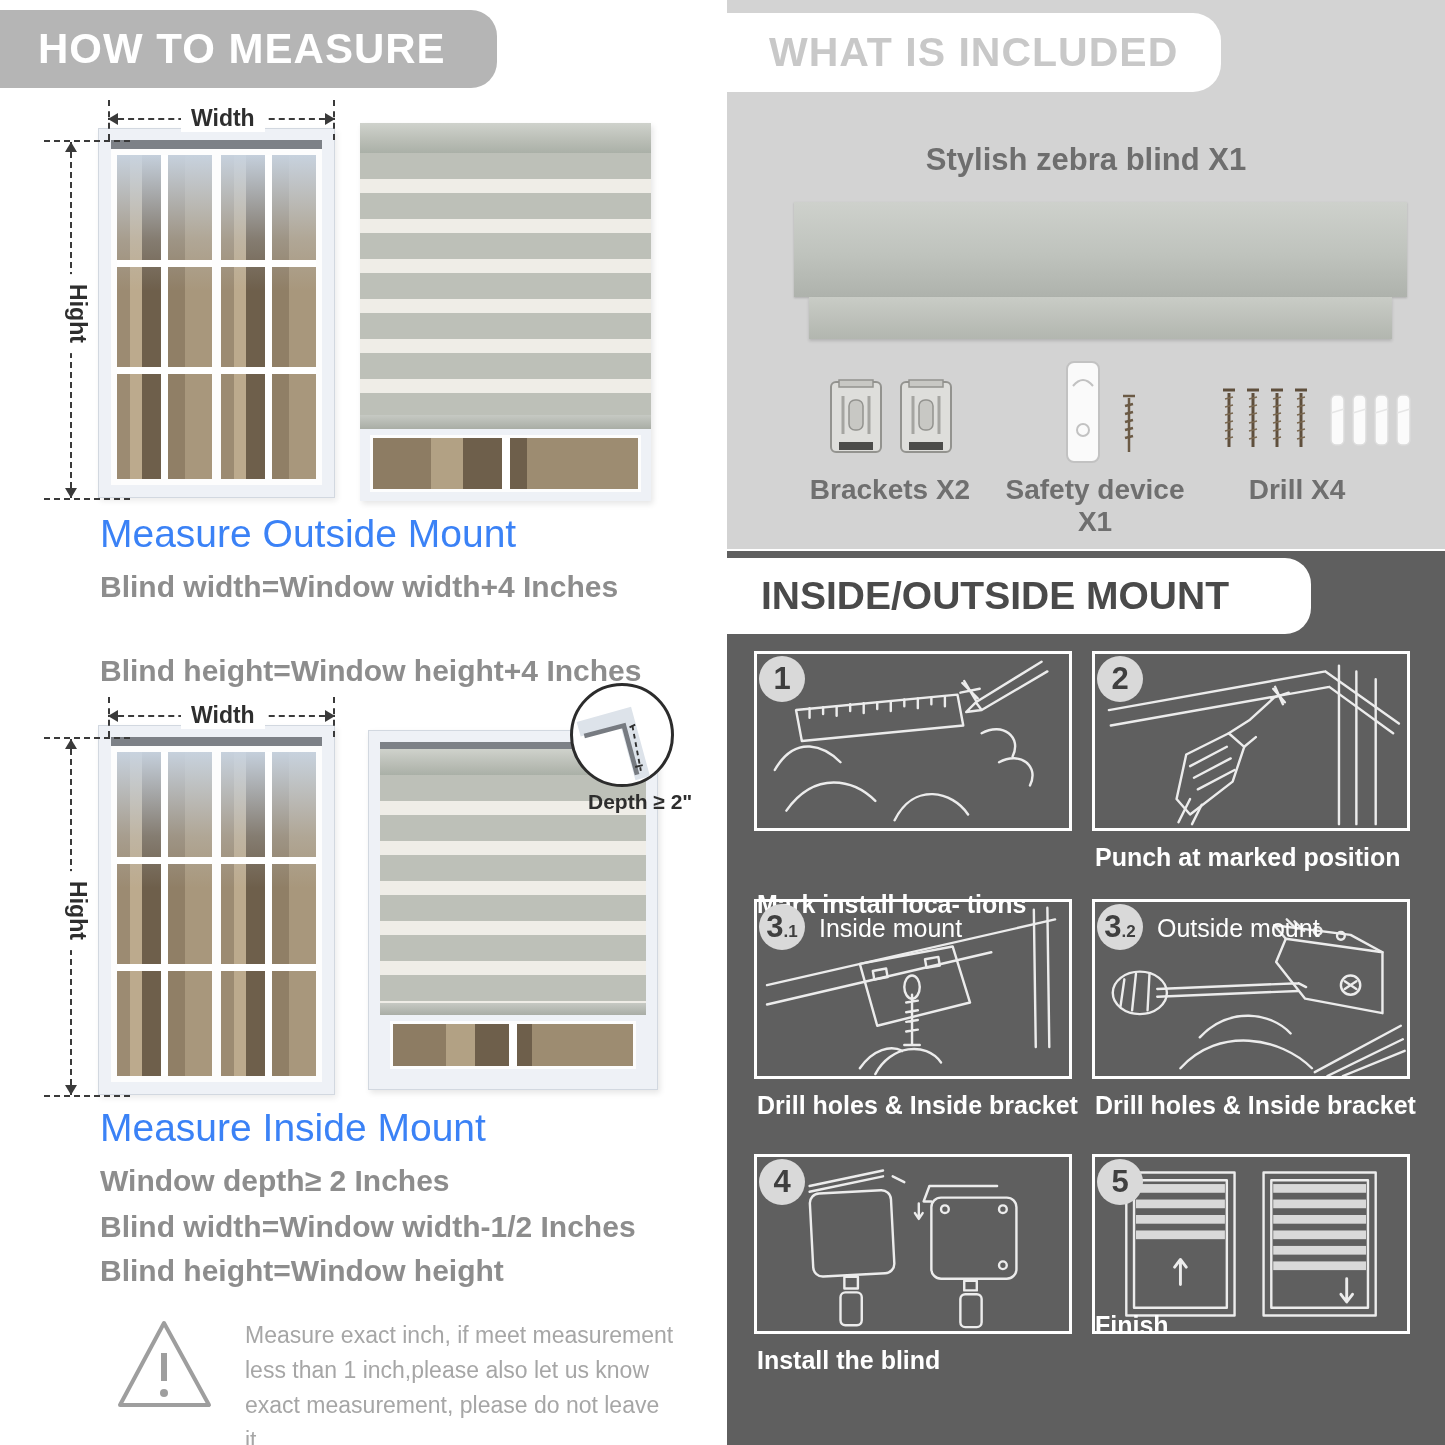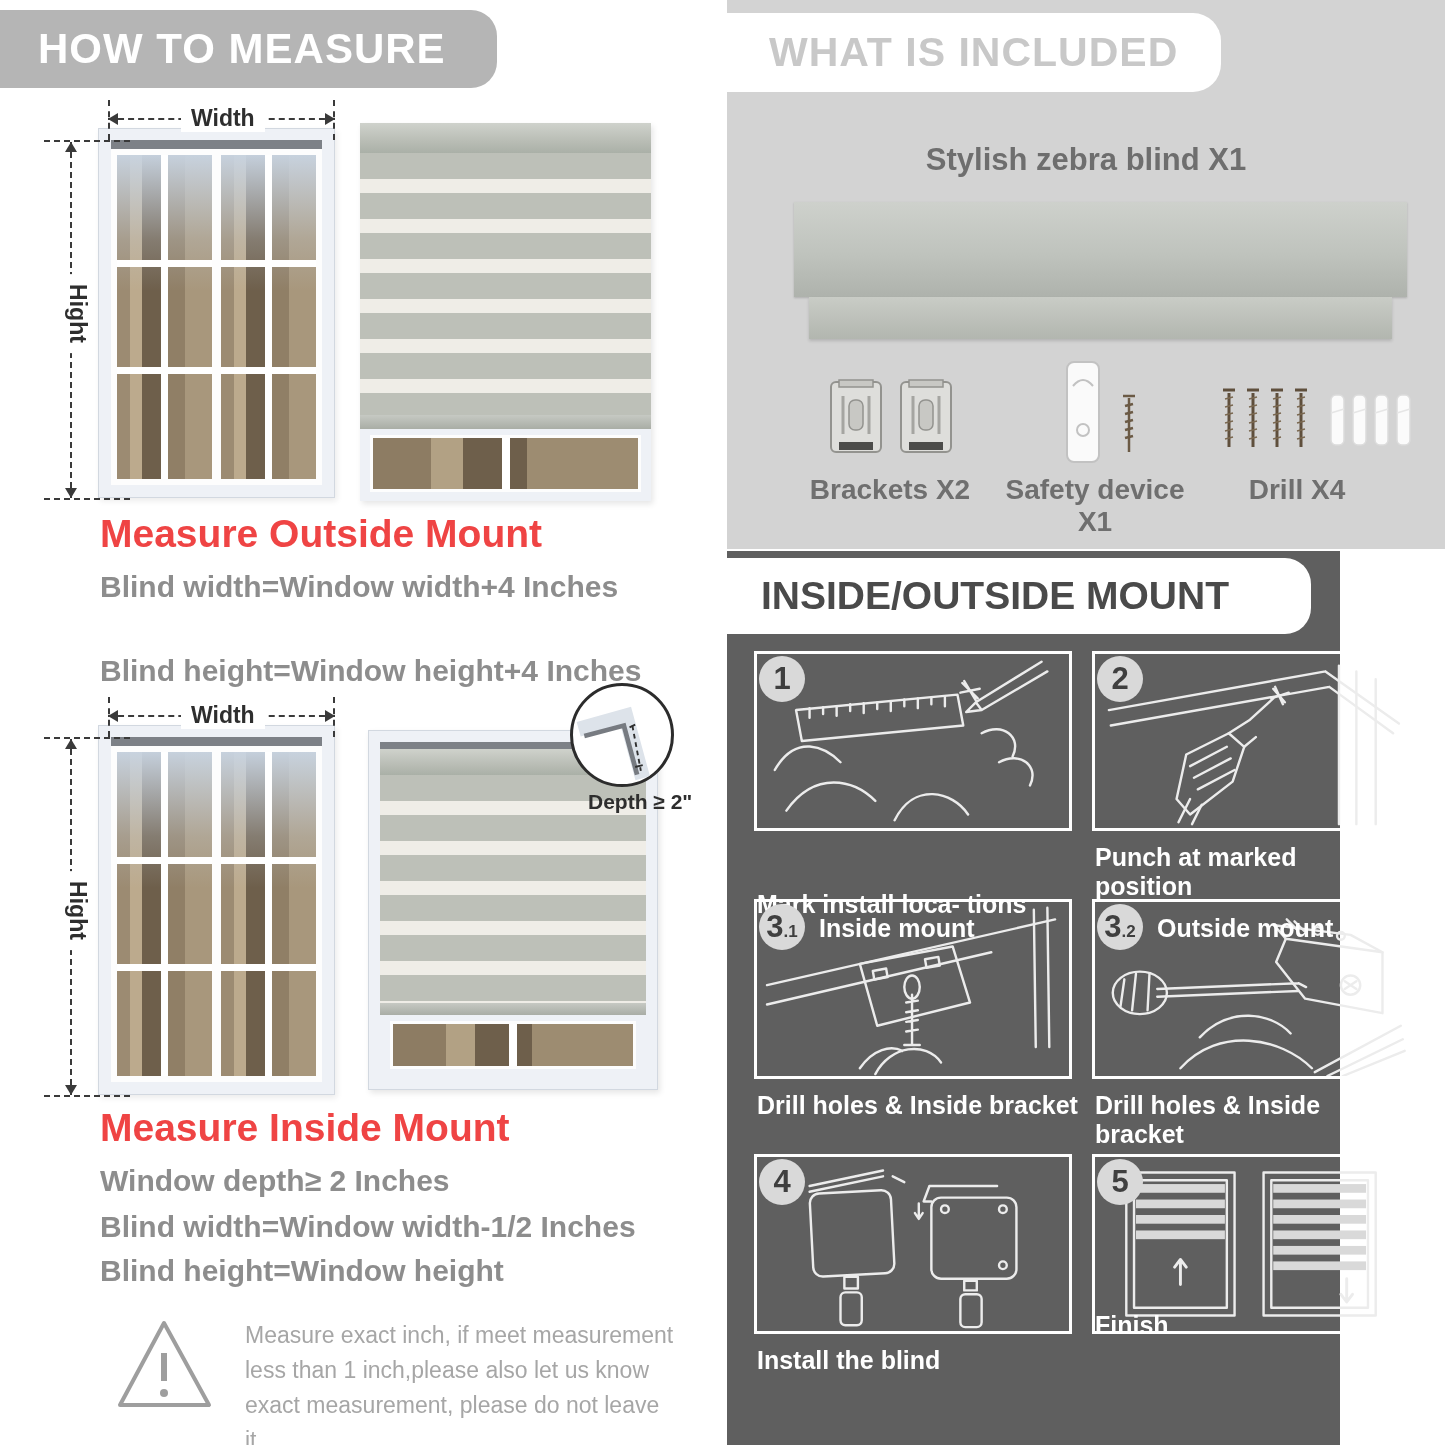--- a/index.html
+++ b/index.html
@@ -47,50 +47,50 @@
   .win-strip-panes { position:absolute; left:10px; right:10px; top:6px; bottom:9px;
     background:
       linear-gradient(#ffffff,#ffffff) 50% 0/8px 100% no-repeat,
       linear-gradient(90deg,#8d7c63 0 22%,#b2a184 22% 34%,#6e5f4b 34% 58%,#9d8c71 58% 100%);
     background-color:#7a6b55; border:3px solid #fdfdfd; }
 
   .depth-circle { position:absolute; width:104px; height:104px; border-radius:50%;
     background:#ffffff; border:3px solid #2c2c2c; overflow:hidden; z-index:5; }
   .depth-label { position:absolute; font-size:21px; font-weight:bold; color:#2e2e2e; z-index:5; }
 
-  .h-big  { position:absolute; font-size:39px; font-weight:bold; color:#ef4444; }
+  .h-big  { position:absolute; font-size:39px; font-weight:normal; color:#3b82f6; }
   .h-line { position:absolute; font-size:30px; font-weight:bold; color:#8d8d8d; }
 
   .warn-text { position:absolute; font-size:23px; color:#a6a6a6; line-height:1.52; width:430px; }
 
   
   .right-light { position:absolute; left:727px; top:0; width:718px; height:549px; background:#d3d3d3; }
   .banner-included { position:absolute; left:0; top:13px; width:494px; height:79px; background:#ffffff;
     border-radius:0 28px 28px 0; display:flex; align-items:center; padding-left:42px;
     color:#c8c8c8; font-size:41px; font-weight:bold; letter-spacing:1px; }
   .product-title { position:absolute; left:0; top:142px; width:100%; text-align:center;
     font-size:31px; font-weight:bold; color:#6e6e6e; }
   .headrail-top { position:absolute; left:67px; top:202px; width:613px; height:95px;
     background:linear-gradient(180deg,#ced1cc 0%,#bfc3bd 55%,#aeb2ac 100%);
     box-shadow:0 1px 2px rgba(0,0,0,.18); }
   .headrail-bottom { position:absolute; left:82px; top:297px; width:583px; height:42px;
     background:linear-gradient(180deg,#c9ccc6,#b2b6af); box-shadow:0 2px 3px rgba(0,0,0,.15); }
   .included-label { position:absolute; top:474px; text-align:center; font-size:28px;
     font-weight:bold; color:#6f6f6f; }
 
-  .right-dark { position:absolute; left:727px; top:551px; width:613px; height:894px; background:#5f5f5f; }
+  .right-dark { position:absolute; left:727px; top:551px; width:718px; height:894px; background:#5f5f5f; }
   .banner-mount { position:absolute; left:0; top:7px; width:584px; height:76px; background:#ffffff;
     border-radius:0 26px 26px 0; display:flex; align-items:center; padding-left:34px;
     color:#4a4a4a; font-size:39px; font-weight:bold; }
   .step-box { position:absolute; width:318px; height:180px; border:3px solid #ffffff; }
   .badge { position:absolute; top:2px; left:2px; width:46px; height:46px; border-radius:50%;
     background:#d9d9d9; color:#3f3f3f; font-weight:bold; font-size:31px;
     display:flex; align-items:center; justify-content:center; }
   .badge-sub { font-size:17px; margin-top:10px; }
-  .step-title { position:absolute; left:62px; top:12px; color:#ffffff; font-weight:bold; font-size:25px; }
+  .step-title { position:absolute; left:62px; top:12px; color:#ffffff; font-weight:normal; font-size:25px; }
   .step-caption { position:absolute; color:#ffffff; font-weight:bold; font-size:25px; }
   .step-art { position:absolute; inset:0; width:100%; height:100%; }
 </style>
 </head>
 <body>
 
 <div id="page">
 
   <div class="banner-left">
     <span>HOW TO MEASURE</span>

